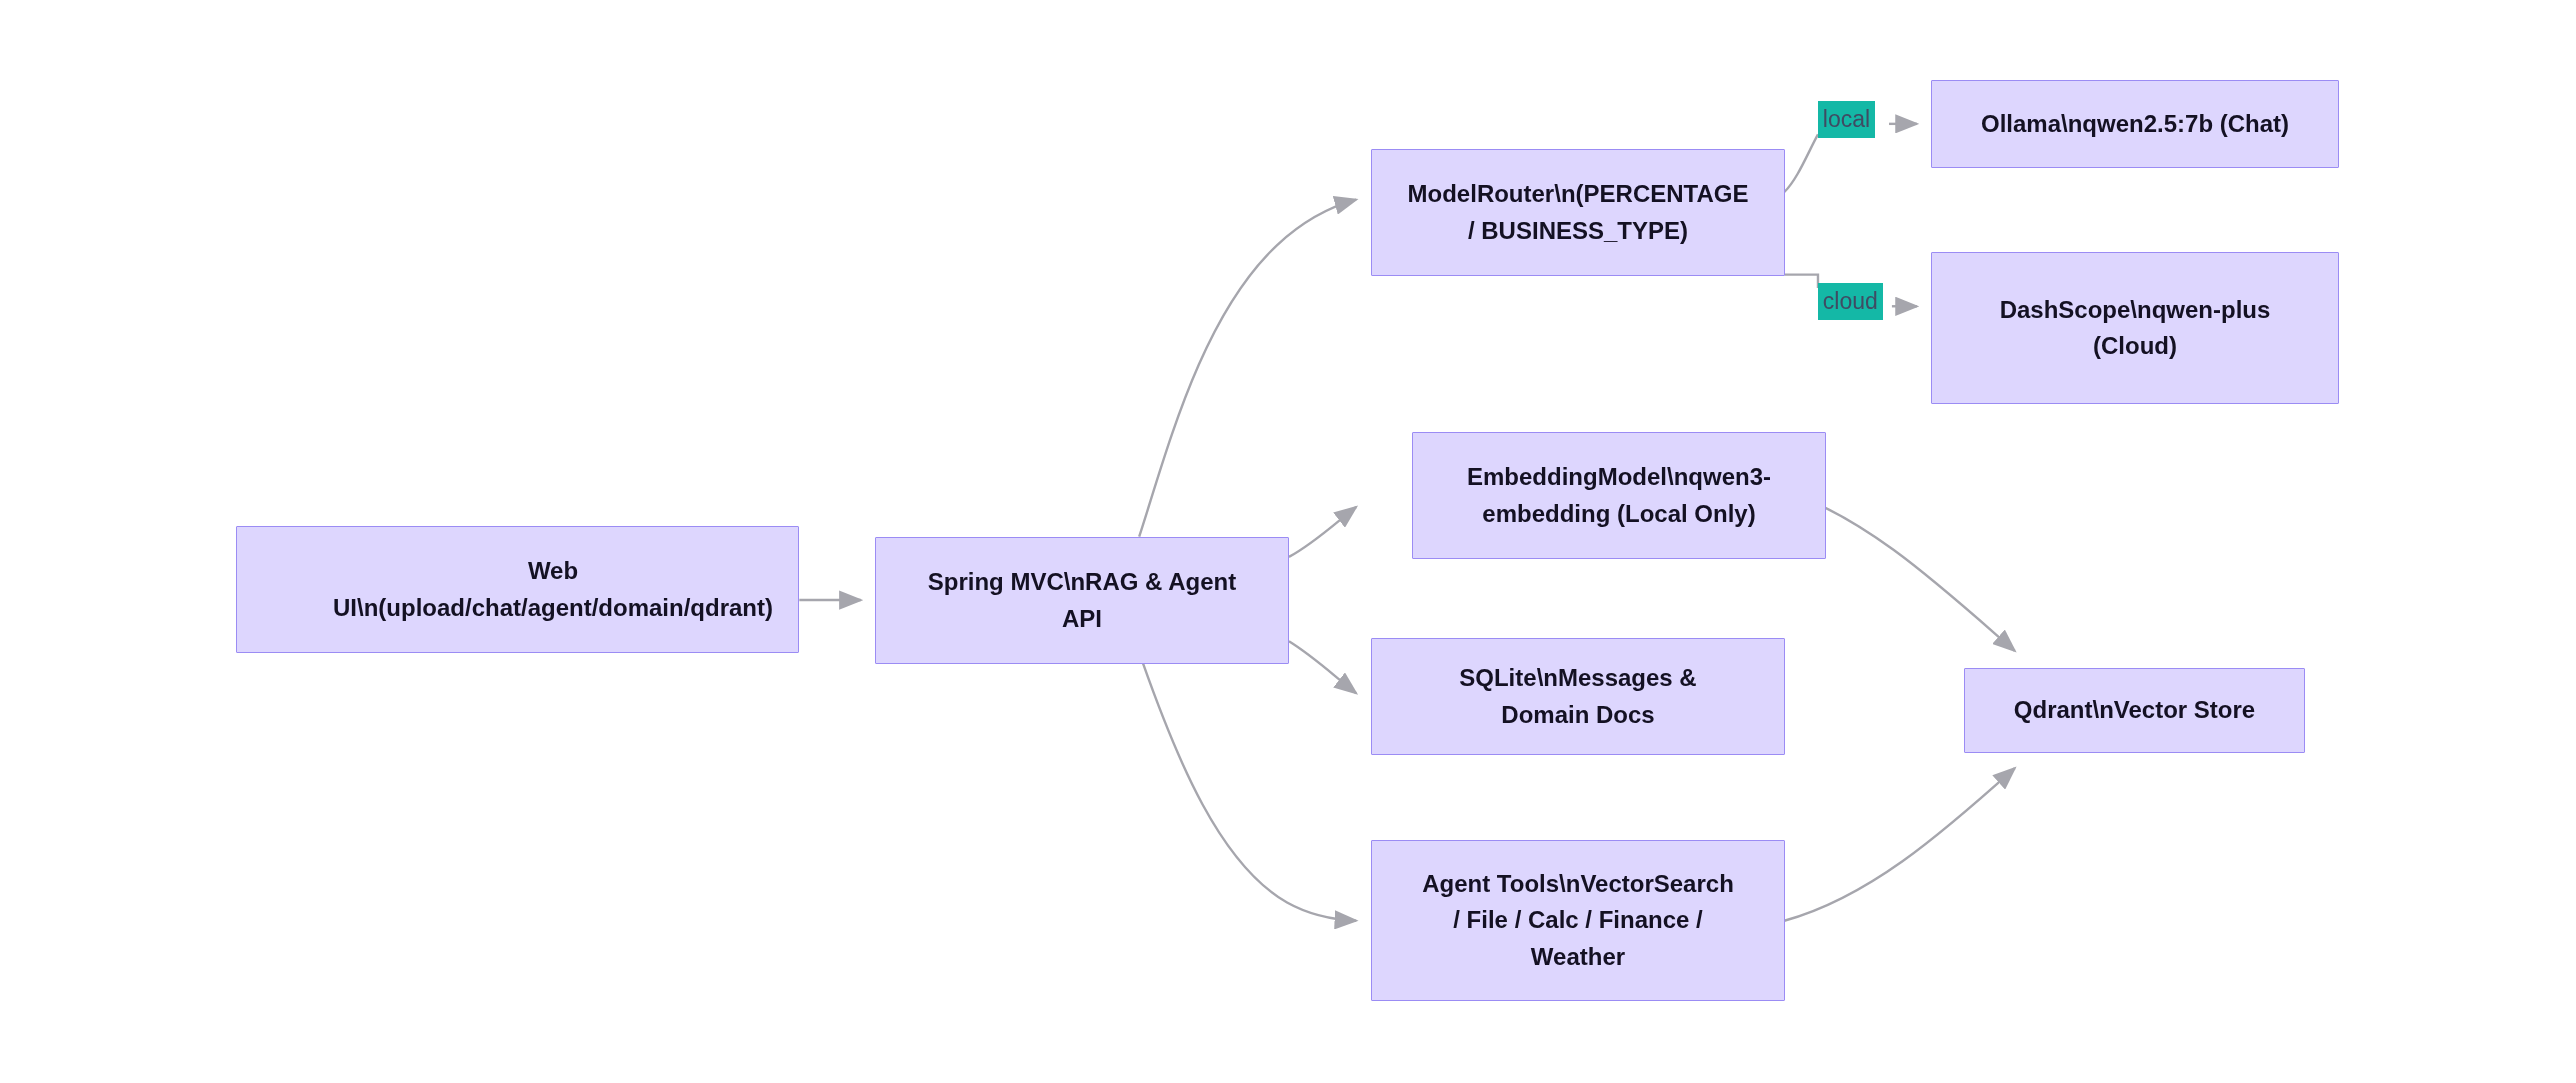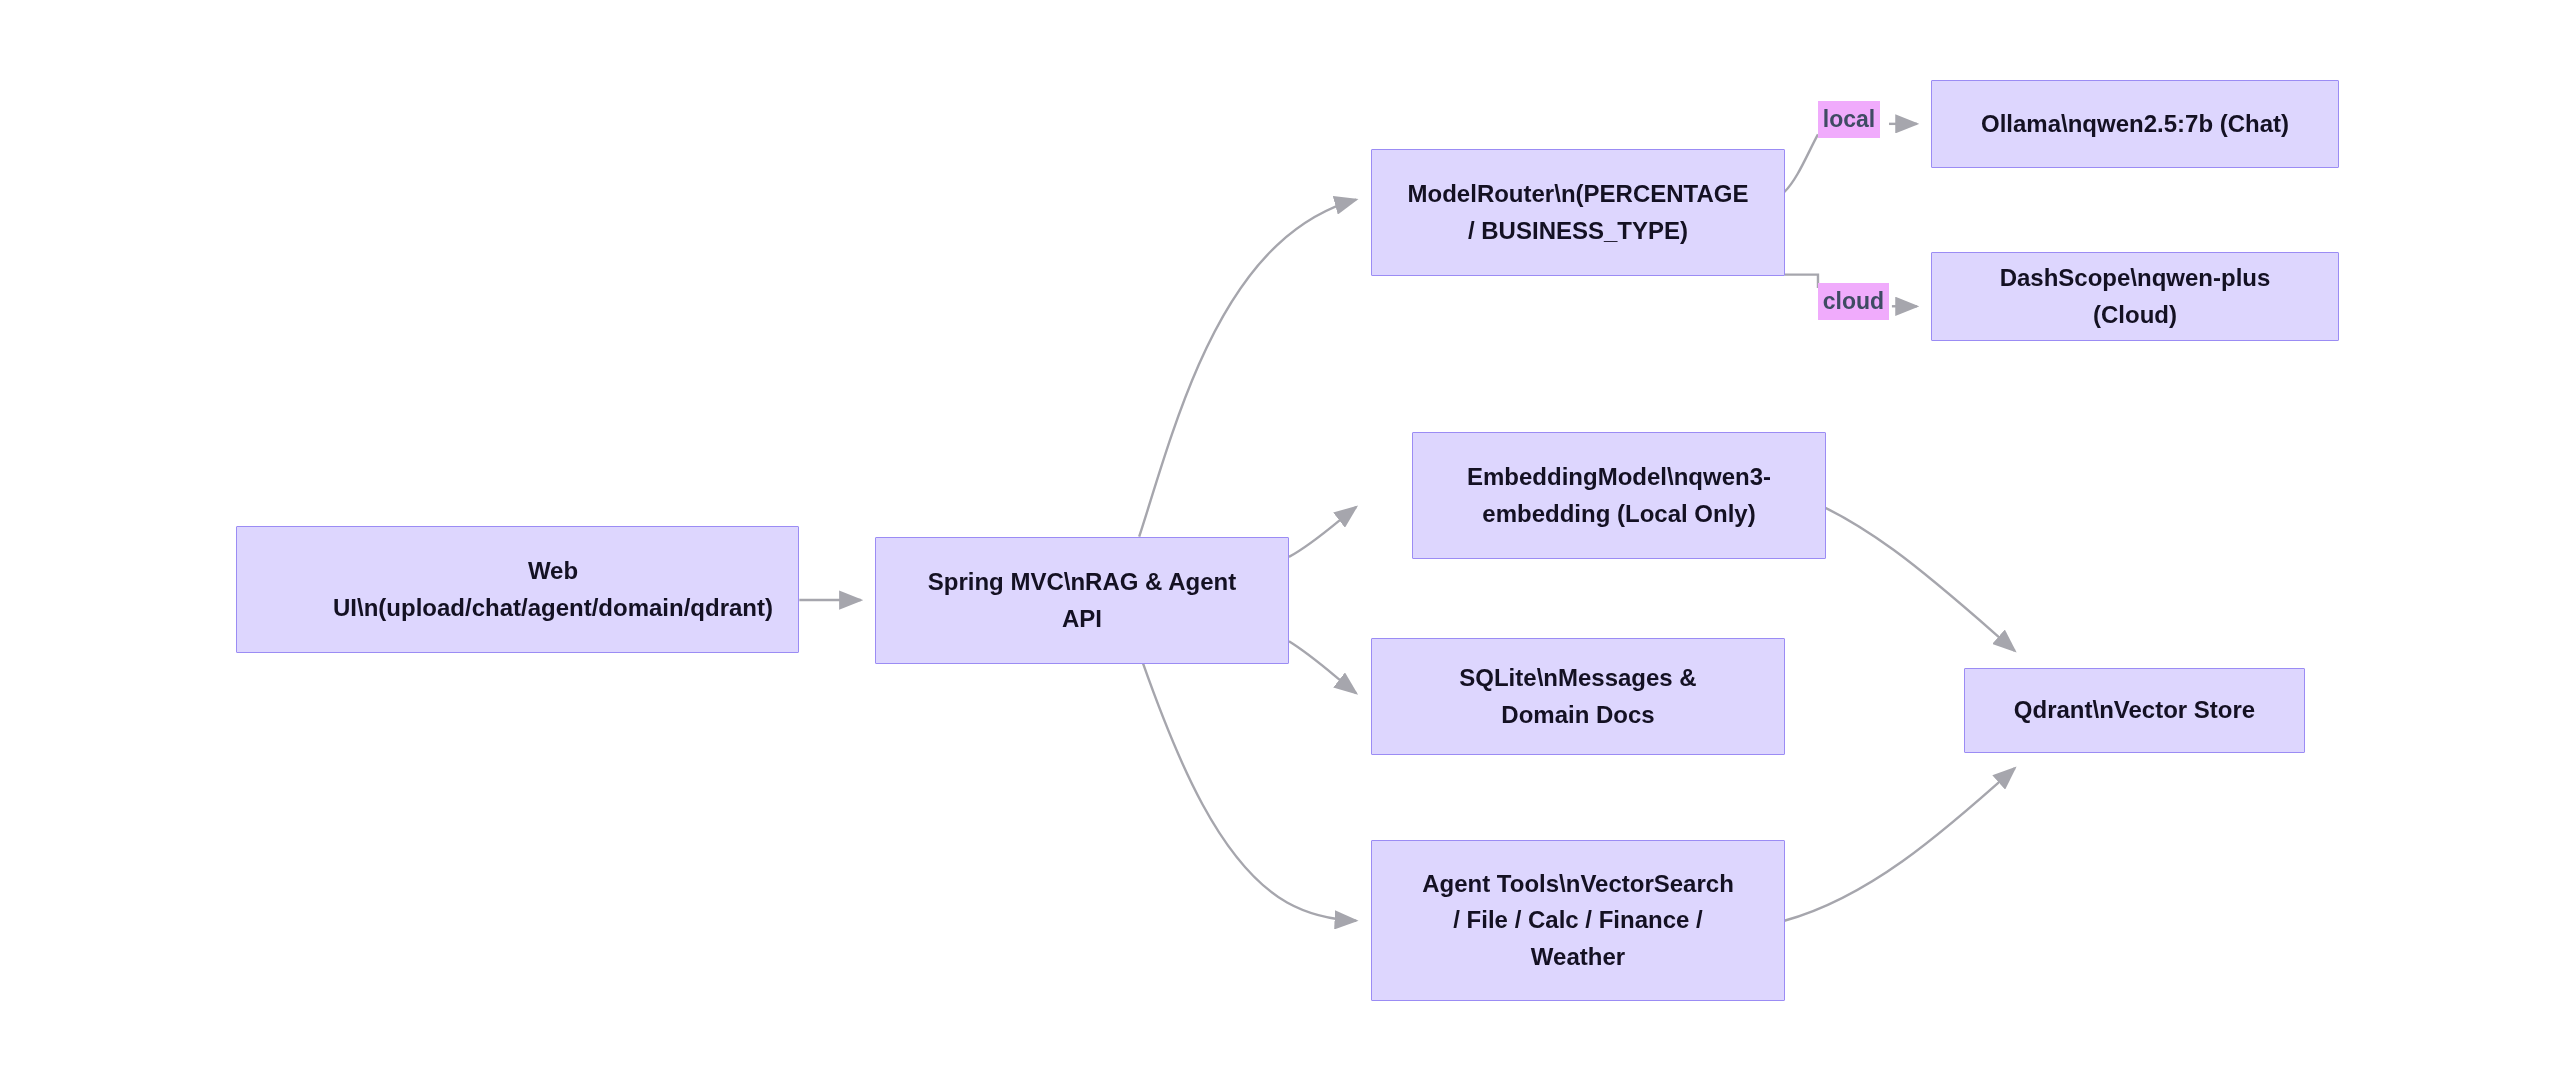--- a/index.html
+++ b/index.html
@@ -45,29 +45,28 @@
     z-index: 2;
     font-weight: bold;
   }
   .node-label {
     display: block;
     padding: 0 25px;
     white-space: pre-line;
   }
   .edge-label {
     position: absolute;
-    background: #f0abfc;
+    background: #14b8a6;
     color: #3f4b63;
     font-size: 23px;
     line-height: 1.25;
     font-family: "Liberation Sans", sans-serif;
     padding: 3.8px 4.8px 4.8px 4.8px;
     white-space: nowrap;
     z-index: 3;
-    font-weight: bold;
   }
 </style>
 </head>
 <body>
 
 <div id="diagram-root">
 
   <svg id="edge-layer" viewBox="0 0 2682 1128" width="2576" height="1083" xmlns="http://www.w3.org/2000/svg">
     <defs>
       <marker id="arrowhead" markerWidth="10" markerHeight="8" refX="9" refY="4" orient="auto" markerUnits="strokeWidth">
@@ -110,21 +109,21 @@
 
   <div class="node" style="left:1371px; top:149px; width:414px; height:127px;">
     <span class="node-label">ModelRouter\n(PERCENTAGE
 / BUSINESS_TYPE)</span>
   </div>
 
   <div class="node" style="left:1931px; top:80px; width:408px; height:88px;">
     <span class="node-label">Ollama\nqwen2.5:7b (Chat)</span>
   </div>
 
-  <div class="node" style="left:1931px; top:252px; width:408px; height:89px;">
+  <div class="node" style="left:1931px; top:252px; width:408px; height:152px;">
     <span class="node-label">DashScope\nqwen-plus
 (Cloud)</span>
   </div>
 
   <div class="node" style="left:1412px; top:432px; width:414px; height:127px;">
     <span class="node-label">EmbeddingModel\nqwen3-
 embedding (Local Only)</span>
   </div>
 
   <div class="node" style="left:1371px; top:840px; width:414px; height:161px;">

